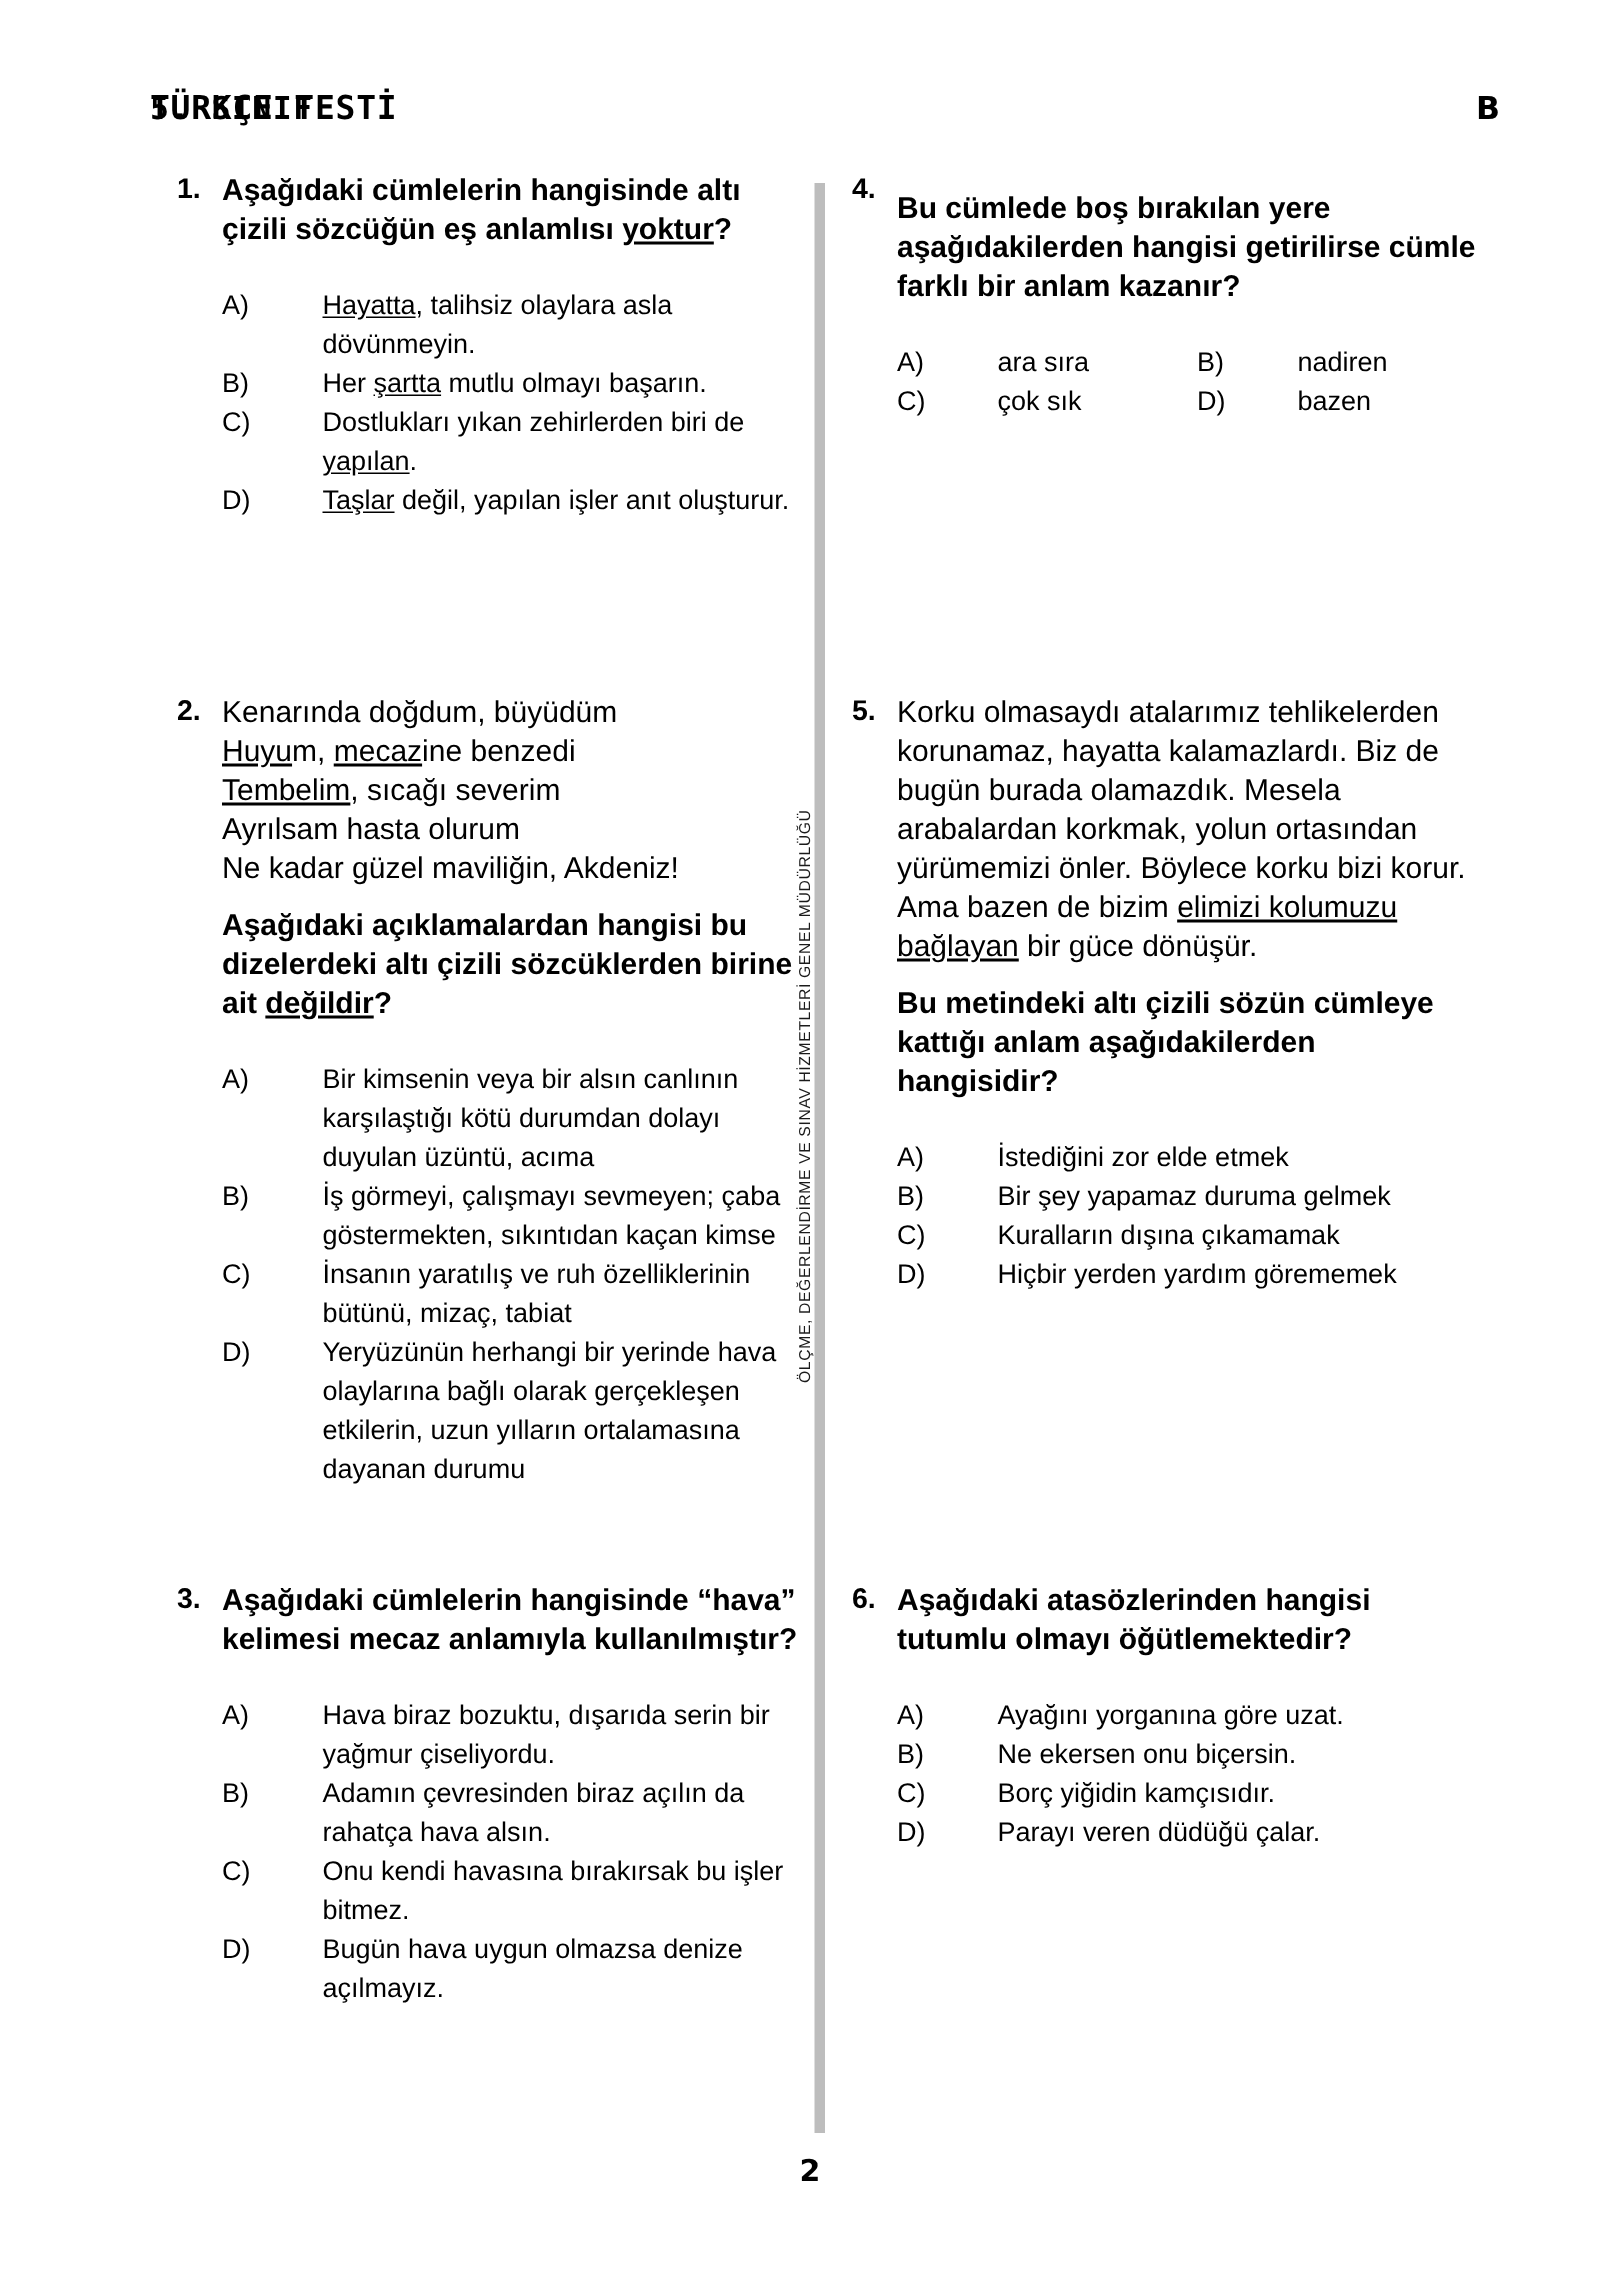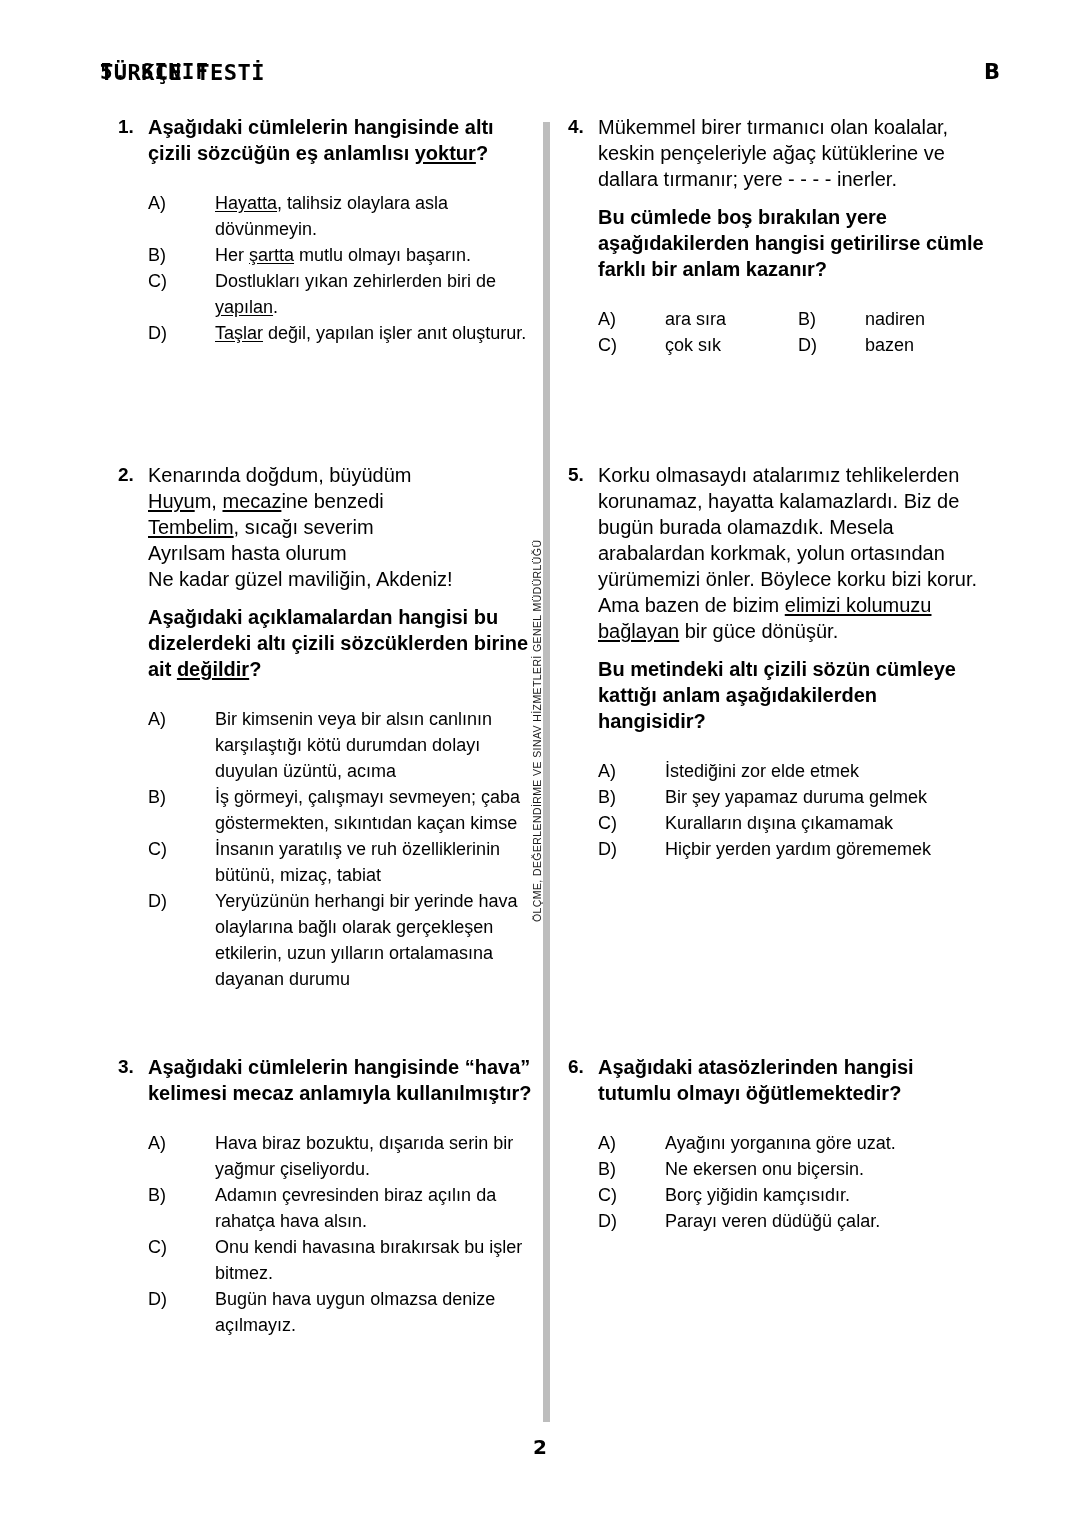--- a/index.html
+++ b/index.html
@@ -269,21 +269,20 @@
       </div>
 
     </div>
 
     <div class="col col-right">
 
       <div class="q" style="position:relative; top:0px;">
         <div class="q-head">
           <div class="q-num">4.</div>
           <div class="q-body">
-            <div class="stem-normal">Mükemmel birer tırmanıcı olan koalalar, keskin pençeleriyle ağaç kütüklerine ve dallara tırmanır; yere - - - - inerler.</div>
             <div class="stem-bold gap-before">Bu cümlede boş bırakılan yere aşağıdakilerden hangisi getirilirse cümle farklı bir anlam kazanır?</div>
           </div>
         </div>
         <div class="opts-grid">
           <div class="opt">
             <span class="opt-letter">A)</span>
             <span class="opt-text">ara sıra</span>
           </div>
           <div class="opt">
             <span class="opt-letter">B)</span>

